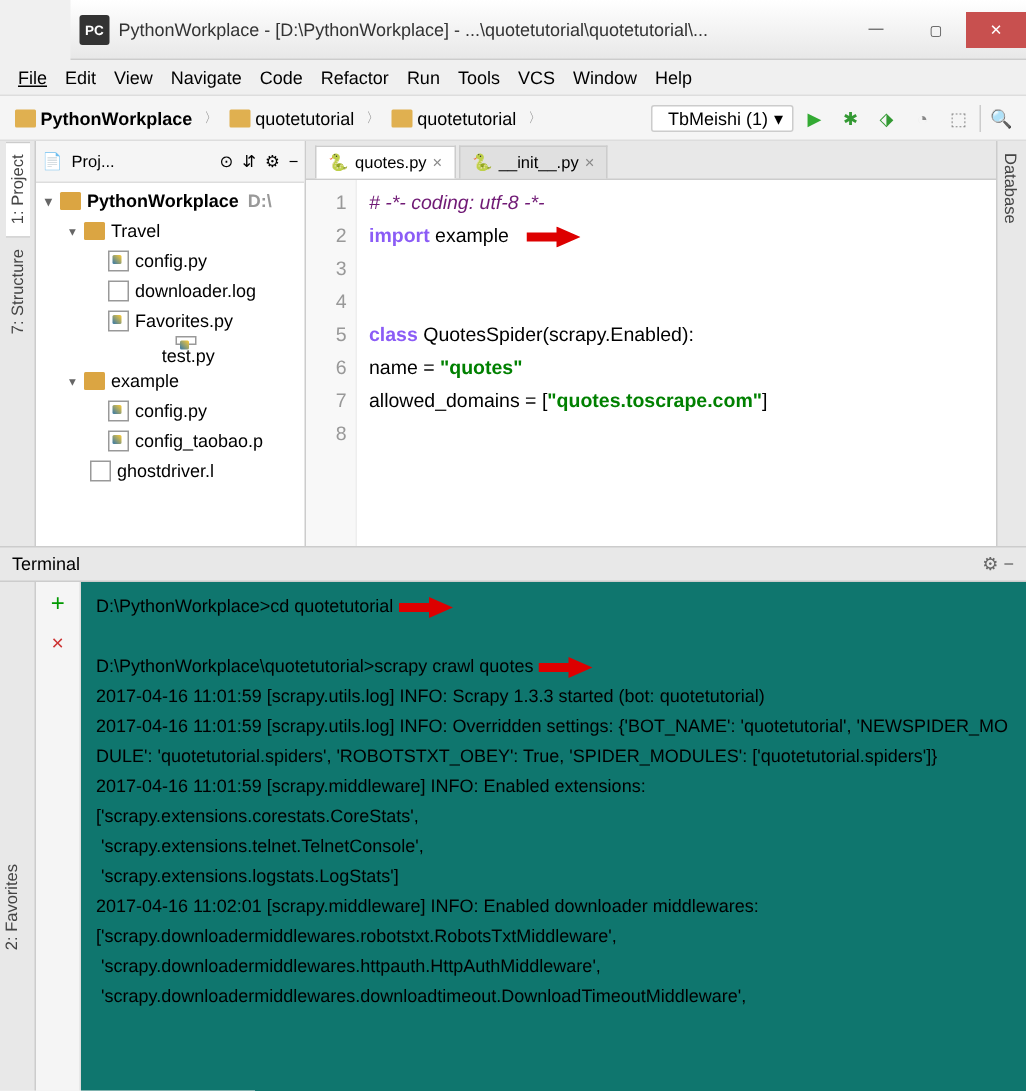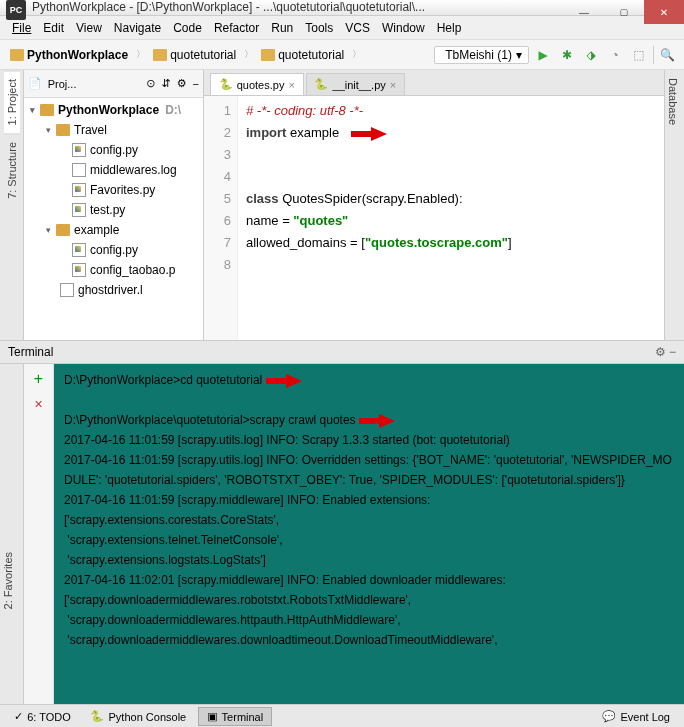--- a/index.html
+++ b/index.html
@@ -1,19 +1,19 @@
 <!DOCTYPE html>
 <html><head>
 <meta charset="utf-8">
 <style>
 * { margin: 0; padding: 0; box-sizing: border-box; font-family: "Segoe UI", Tahoma, sans-serif; }
 body { width: 684px; height: 727px; background: #f0f0f0; font-size: 12px; overflow: hidden; }
 
 
-.titlebar { height: 16px; background: linear-gradient(#fff,#e8e8e8); display: flex; align-items: flex-start; border-bottom: 1px solid #ccc; }
+.titlebar { height: 40px; background: linear-gradient(#fff,#e8e8e8); display: flex; align-items: center; border-bottom: 1px solid #ccc; margin-left: 47px; }
 .titlebar .logo { width: 20px; height: 20px; background: #333; color: #fff; font-size: 9px; font-weight: bold; display: flex; align-items: center; justify-content: center; margin: 0 6px; border-radius: 2px; }
 .titlebar .title { flex: 1; font-size: 12px; color: #333; }
 .titlebar .winbtn { width: 40px; height: 24px; display: flex; align-items: center; justify-content: center; cursor: pointer; font-size: 10px; }
 .titlebar .winbtn.close { background: #c8504f; color: #fff; }
 .titlebar .winbtn.min { color: #444; }
 .titlebar .winbtn.max { color: #444; font-size: 9px; }
 
 
 .menubar { height: 24px; background: #f0f0f0; display: flex; align-items: center; padding: 0 6px; border-bottom: 1px solid #ddd; }
 .menubar .item { padding: 2px 6px; cursor: pointer; }
@@ -48,22 +48,22 @@
 .treerow.bold { font-weight: bold; }
 
 .editor { flex: 1; display: flex; flex-direction: column; background: #fff; }
 .edtabs { height: 26px; background: #e8e8e8; display: flex; align-items: flex-end; border-bottom: 1px solid #ccc; padding-left: 6px; }
 .edtab { height: 22px; display: flex; align-items: center; gap: 4px; padding: 0 8px; background: #e0e0e0; border: 1px solid #ccc; border-bottom: none; font-size: 11px; margin-right: 2px; cursor: pointer; }
 .edtab.active { background: #fff; }
 .edtab .tabclose { color: #888; font-size: 11px; }
 .edcontent { flex: 1; display: flex; font-family: "Consolas", monospace; font-size: 13px; overflow: hidden; }
 .gutter { width: 34px; background: #f8f8f8; border-right: 1px solid #eee; color: #999; text-align: right; padding: 4px 6px 4px 0; line-height: 22px; }
 .code { flex: 1; padding: 4px 8px; line-height: 22px; position: relative; }
-.code .c { color: #b91c1c; font-style: italic; }
-.code .k { color: #404040; font-weight: bold; }
+.code .c { color: #701a75; font-style: italic; }
+.code .k { color: #8b5cf6; font-weight: bold; }
 .code .s { color: #008000; font-weight: bold; }
 .code .n { color: #000; }
 
 .rightgutter { width: 20px; background: #e8e8e8; border-left: 1px solid #ccc; }
 .rightgutter .rtab { writing-mode: vertical-rl; padding: 8px 2px; font-size: 11px; color: #444; }
 
 
 .termhdr { height: 24px; background: #e8e8e8; border-top: 1px solid #ccc; border-bottom: 1px solid #ccc; display: flex; align-items: center; padding: 0 8px; font-size: 12px; }
 .termhdr .title { font-weight: normal; }
 .termhdr .gear { margin-left: auto; color: #666; }
@@ -177,28 +177,28 @@
           <span>Travel</span>
         </div>
         <div class="treerow" style="padding-left: 38px;">
           <span class="arrow"></span>
           <span class="pyicon py"></span>
           <span>config.py</span>
         </div>
         <div class="treerow" style="padding-left: 38px;">
           <span class="arrow"></span>
           <span class="pyicon"></span>
-          <span>middlewares.log</span>
+          <span>downloader.log</span>
         </div>
         <div class="treerow" style="padding-left: 38px;">
           <span class="arrow"></span>
           <span class="pyicon py"></span>
           <span>Favorites.py</span>
         </div>
-        <div class="treerow" style="padding-left: 38px;">
+        <div class="treerow" style="padding-left: 24px; flex-direction: column;">
           <span class="arrow"></span>
           <span class="pyicon py"></span>
           <span>test.py</span>
         </div>
         <div class="treerow" style="padding-left: 22px;">
           <span class="arrow">▾</span>
           <span class="ficon2"></span>
           <span>example</span>
         </div>
         <div class="treerow" style="padding-left: 38px;">

